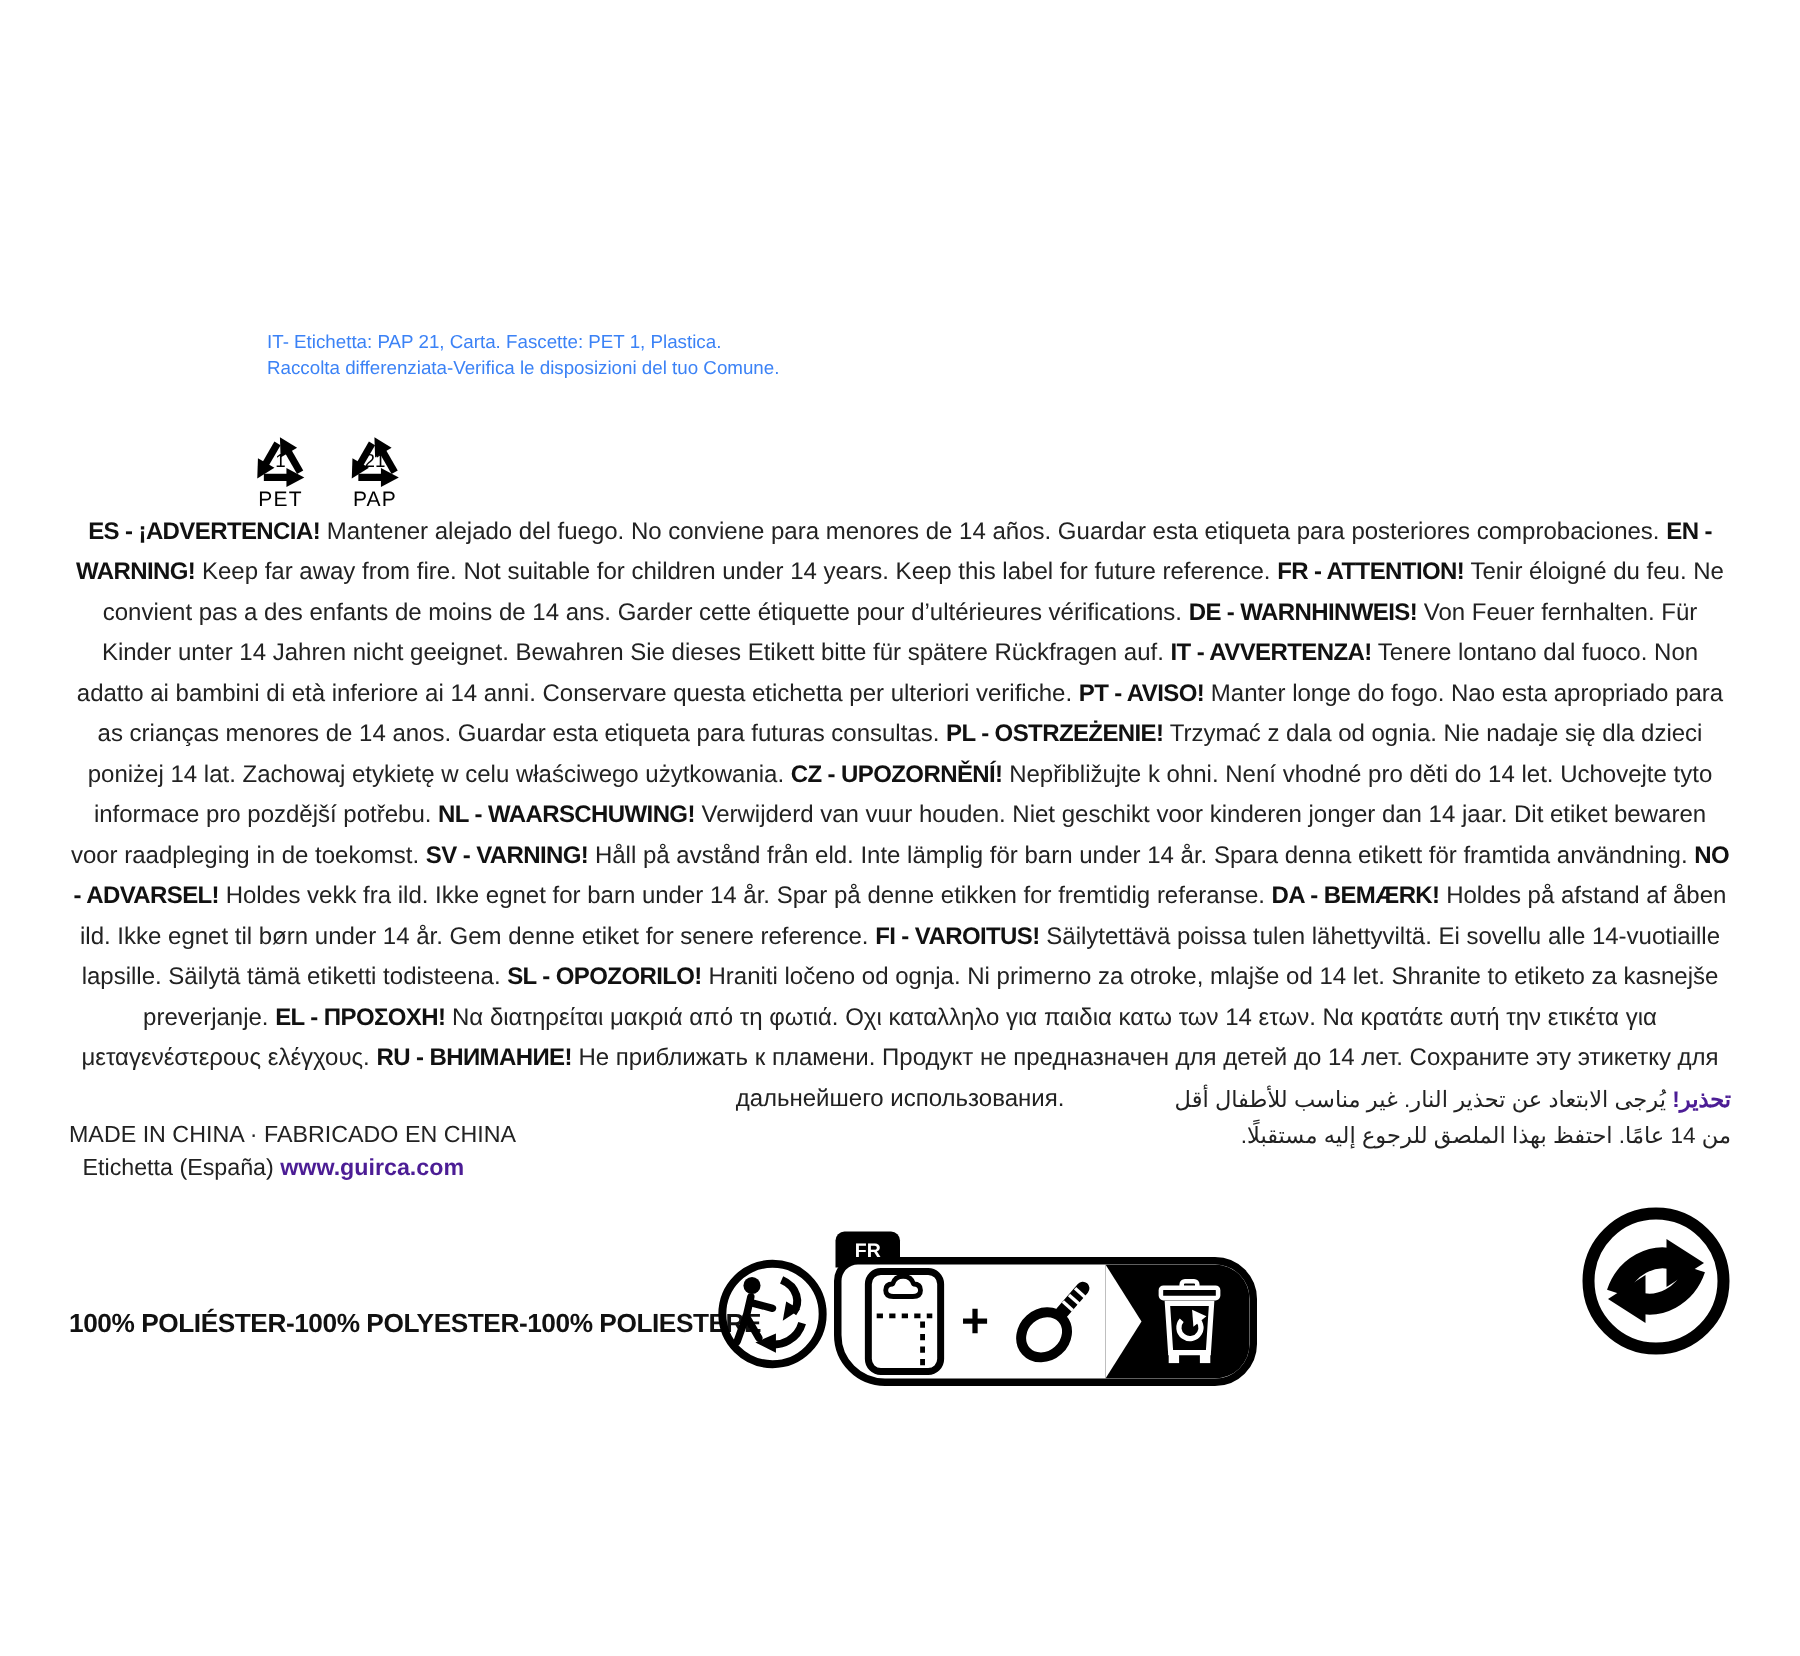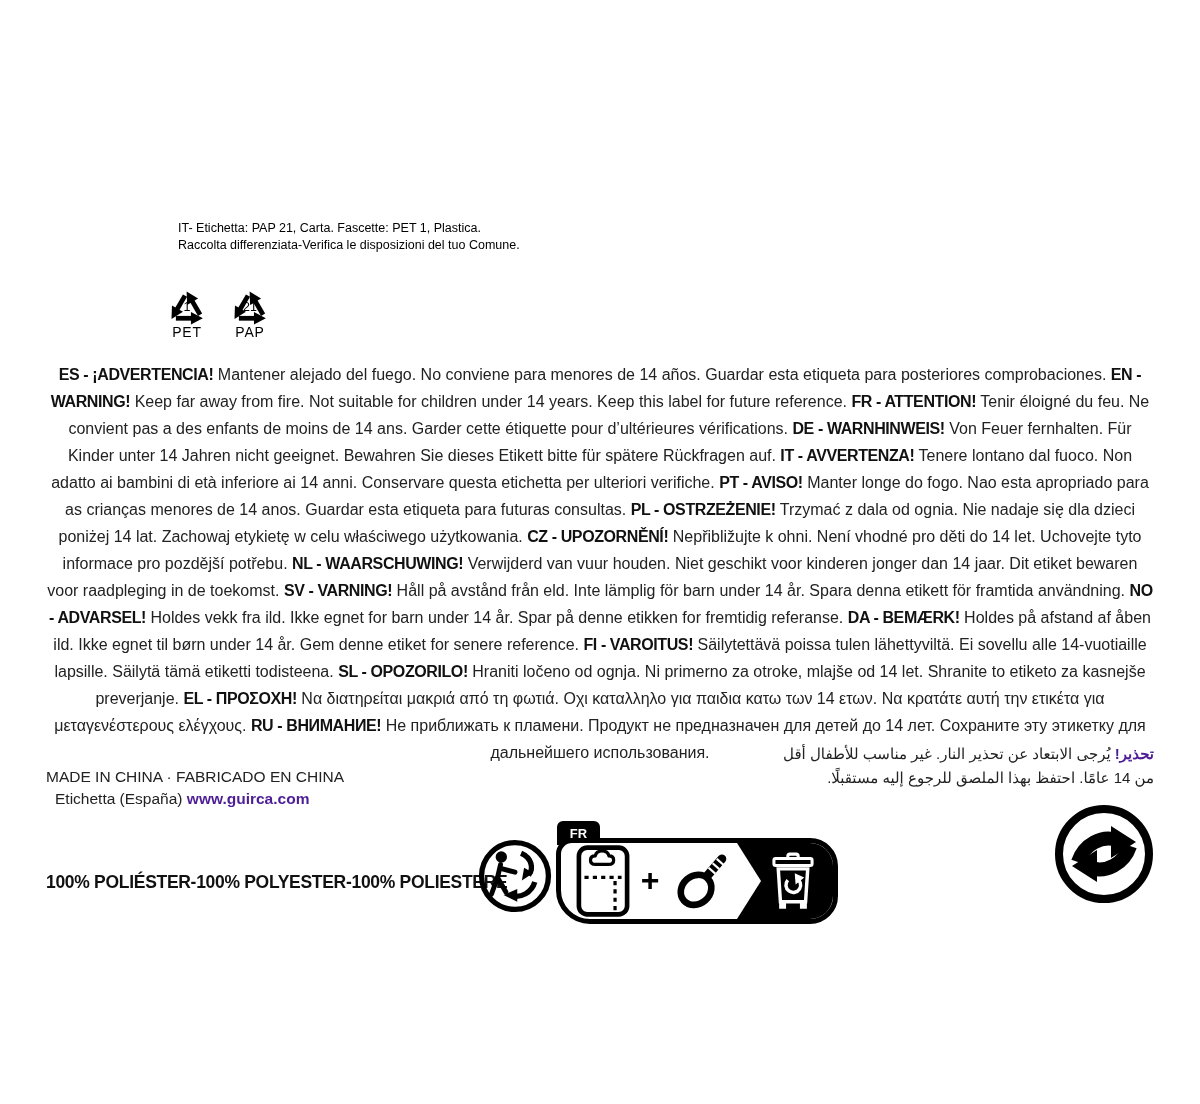--- a/index.html
+++ b/index.html
@@ -1,30 +1,30 @@
 <!DOCTYPE html>
 <html><head>
 <meta charset="utf-8">
 <style>
   html,body{margin:0;padding:0;background:#fff;}
   .page{position:relative;width:1200px;height:1104px;background:#ffffff;overflow:hidden;
         font-family:"Liberation Sans",sans-serif;color:#1e1e1e;}
 
   
-  .disposal{position:absolute;left:178px;top:220px;font-size:12.5px;line-height:17px;color:#000000;}
+  .disposal{position:absolute;left:178px;top:220px;font-size:12.5px;line-height:17px;color:#3b82f6;}
 
   
   .tri-row{position:absolute;left:162px;top:281px;display:flex;gap:13px;}
   .tri{position:relative;width:50px;text-align:center;}
   .tri svg{display:block;width:50px;height:46px;}
   .tri-num{position:absolute;left:0;right:0;top:19px;font-size:12.5px;color:#000;}
   .tri-mat{display:block;margin-top:-3px;font-size:14px;letter-spacing:.8px;color:#000;}
 
   
-  .content{position:absolute;left:0;right:0;top:361px;}
+  .content{position:absolute;left:0;right:0;top:341px;}
   .warn-text{padding:0 46px;text-align:center;font-size:16px;line-height:27px;color:#222;}
   .warn-text b{letter-spacing:-0.4px;color:#111;}
 
   
   .info{position:relative;padding:0 46px;font-size:15.5px;line-height:21.5px;color:#222;}
   .info .indent{padding-left:9px;}
   .info b{color:#4c1d95;}
   .arabic{position:absolute;right:46px;top:-24px;text-align:right;font-size:15px;line-height:24px;direction:rtl;color:#222;}
 
   

